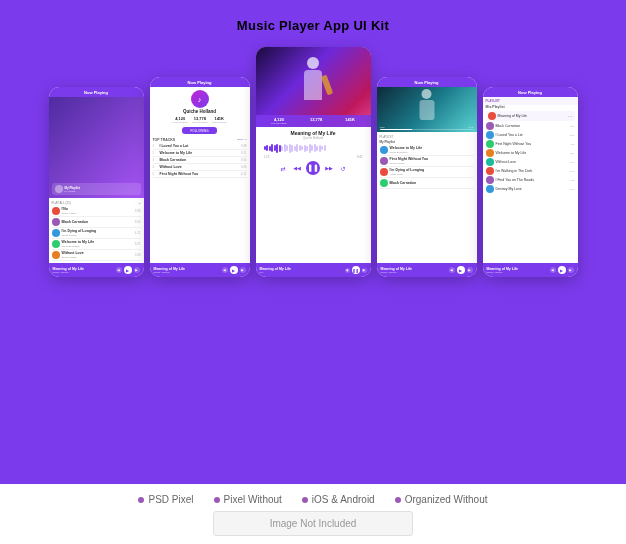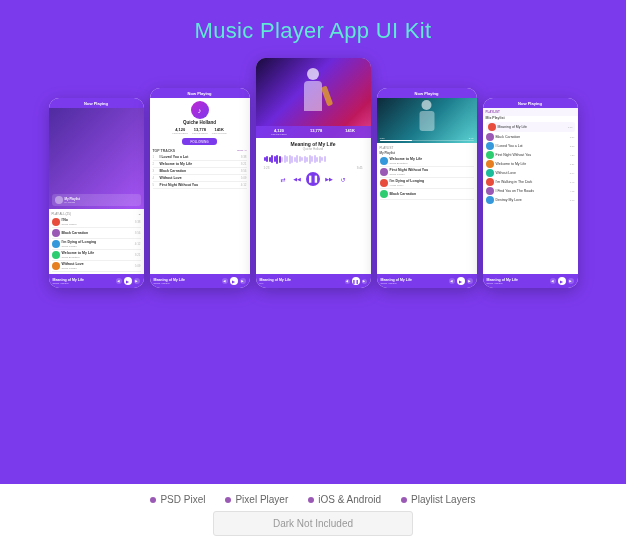--- a/index.html
+++ b/index.html
@@ -23,23 +23,23 @@
       background: #7c3aed;
       flex: 1;
       display: flex;
       flex-direction: column;
       align-items: center;
       padding-top: 18px;
       padding-bottom: 10px;
     }
 
     .page-title {
-      color: #5eead4;
-      font-size: 22px;
-      font-weight: 400;
+      color: #000000;
+      font-size: 13px;
+      font-weight: 700;
       margin-bottom: 14px;
       letter-spacing: 0.3px;
     }
 
     
     .phones-row {
       display: flex;
       gap: 6px;
       align-items: flex-end;
       justify-content: center;
@@ -795,27 +795,27 @@
   </div>
 
   <div class="bottom-section">
     <div class="features-row">
       <div class="feature-item">
         <div class="feature-dot" style="background:#9b59b6;"></div>
         <span class="feature-label">PSD Pixel</span>
       </div>
       <div class="feature-item">
         <div class="feature-dot" style="background:#9b59b6;"></div>
-        <span class="feature-label">Pixel Player</span>
+        <span class="feature-label">Pixel Without</span>
       </div>
       <div class="feature-item">
         <div class="feature-dot" style="background:#9b59b6;"></div>
         <span class="feature-label">iOS &amp; Android</span>
       </div>
       <div class="feature-item">
         <div class="feature-dot" style="background:#9b59b6;"></div>
-        <span class="feature-label">Playlist Layers</span>
+        <span class="feature-label">Organized Without</span>
       </div>
     </div>
-    <div class="image-not-included">Dark Not Included</div>
+    <div class="image-not-included">Image Not Included</div>
   </div>
 
 </div>
 
 </body></html>

